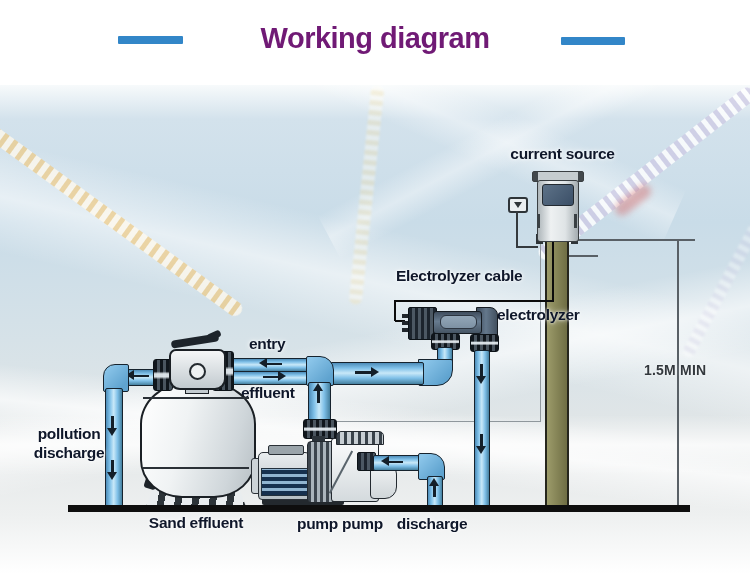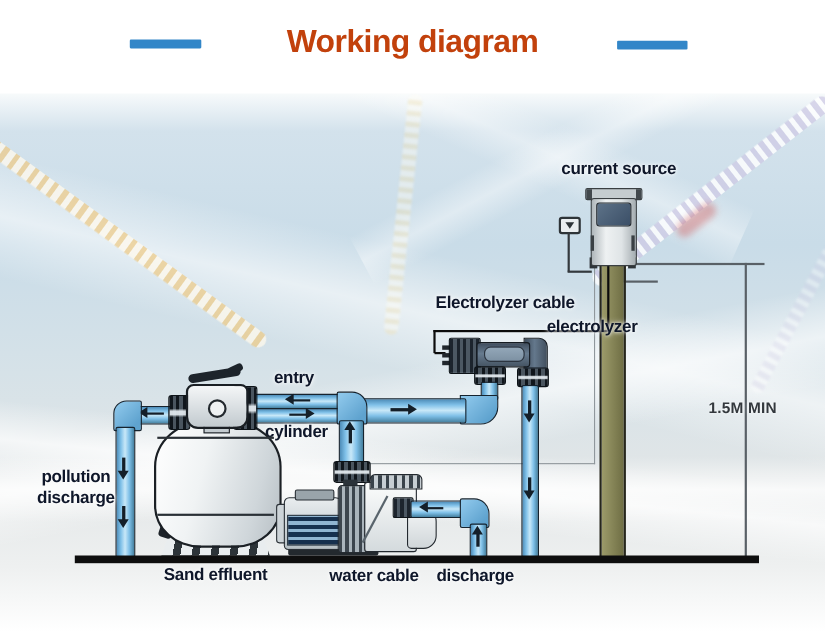--- a/index.html
+++ b/index.html
@@ -3,21 +3,21 @@
 <meta charset="utf-8">
 <style>
   html,body{margin:0;padding:0;background:#fff;}
   #stage{
     position:relative;width:750px;height:574px;overflow:hidden;
     font-family:"Liberation Sans",sans-serif;background:#ffffff;
   }
   
   .title{
     position:absolute;left:0;right:0;top:22px;text-align:center;
-    font-size:29px;font-weight:700;color:#c2410c;letter-spacing:-.5px;
+    font-size:29px;font-weight:700;color:#701a75;letter-spacing:-.5px;
   }
   .dash{position:absolute;height:8px;background:#3286c8;border-radius:1px;}
   
   .pool{
     position:absolute;left:0;top:85px;width:750px;height:489px;overflow:hidden;
     background:linear-gradient(180deg,#f7fafb 0%,#d3e2ec 7%,#c9dce8 28%,
       #d6e2e8 52%,#e2e6e7 72%,#eef0f0 88%,#ffffff 100%);
   }
   .rope{position:absolute;border-radius:9px;}
   .streak{position:absolute;}
@@ -122,21 +122,21 @@
   <div class="abs" style="left:537px;top:214px;width:3px;height:14px;background:#3a4044;"></div>
   <div class="abs" style="left:574px;top:214px;width:3px;height:14px;background:#3a4044;"></div>
 
   <div class="abs" style="left:508px;top:197px;width:16px;height:12px;border:2px solid #2e3438;border-radius:3px;background:#eaeef0;">
     <div style="position:absolute;left:3.5px;top:3px;width:0;height:0;border:4.5px solid transparent;border-top:6px solid #2e3438;border-bottom:0;"></div>
   </div>
   <div class="line" style="left:516px;top:211px;width:1.5px;height:36px;background:#34393d;"></div>
   <div class="line" style="left:516px;top:246px;width:22px;height:1.5px;background:#34393d;"></div>
 
   <div class="lbl" style="left:396px;top:266px;">Electrolyzer cable</div>
-  <div class="lbl" style="left:497px;top:288px;">electrolyzer</div>
+  <div class="lbl" style="left:497px;top:305px;">electrolyzer</div>
 
   <div class="abs" style="left:402px;top:314px;width:8px;height:4px;background:#20262c;"></div>
   <div class="abs" style="left:402px;top:321px;width:8px;height:4px;background:#20262c;"></div>
   <div class="abs" style="left:402px;top:328px;width:8px;height:4px;background:#20262c;"></div>
   <div class="ribbed-dark" style="left:408px;top:307px;width:27px;height:31px;"></div>
   <div class="abs" style="left:476px;top:307px;width:20px;height:36px;border:1.5px solid #151b21;border-radius:0 8px 2px 2px;background:linear-gradient(90deg,#3f4d5d,#64788c 45%,#42505f);"></div>
   <div class="abs" style="left:433px;top:311px;width:47px;height:21px;border:1.5px solid #151b21;border-radius:3px;background:linear-gradient(180deg,#3f4d5d,#677b8f 45%,#465564);"></div>
   <div class="abs" style="left:440px;top:315px;width:35px;height:12px;border:1px solid #2c3540;border-radius:6px;background:linear-gradient(180deg,#93a7b8,#7d91a3);"></div>
 
   <div class="union" style="left:431px;top:333px;width:27px;height:15px;"></div>
@@ -150,21 +150,21 @@
   <div class="arr-v down" style="left:480px;top:434px;height:13px;"></div>
 
   <div class="pipe-h" style="left:329px;top:362px;width:93px;height:21px;"></div>
   <div class="arr-h right" style="left:355px;top:371px;width:17px;"></div>
 
   <div class="pipe-h" style="left:224px;top:358px;width:86px;height:12px;"></div>
   <div class="pipe-h" style="left:224px;top:371px;width:86px;height:12px;"></div>
   <div class="arr-h left" style="left:266px;top:362.5px;width:16px;"></div>
   <div class="arr-h right" style="left:263px;top:375.5px;width:16px;"></div>
   <div class="lbl" style="left:249px;top:334px;">entry</div>
-  <div class="lbl" style="left:241px;top:383px;">cylinder</div>
+  <div class="lbl" style="left:241px;top:383px;">effluent</div>
 
   <div class="elbow" style="left:306px;top:356px;width:26px;height:28px;border-radius:2px 14px 2px 2px;"></div>
   <div class="pipe-v" style="left:308px;top:382px;width:21px;height:40px;"></div>
   <div class="arr-v up" style="left:317px;top:390px;height:13px;"></div>
   <div class="union" style="left:303px;top:419px;width:32px;height:18px;"></div>
   <div class="abs" style="left:312px;top:436px;width:13px;height:6px;background:#2b333a;"></div>
 
   <div class="pipe-h" style="left:120px;top:369px;width:40px;height:15px;"></div>
   <div class="arr-h left" style="left:133px;top:374.5px;width:16px;"></div>
   <div class="elbow" style="left:103px;top:364px;width:24px;height:26px;border-radius:12px 2px 2px 2px;"></div>
@@ -195,21 +195,21 @@
   <div class="abs" style="left:251px;top:458px;width:9px;height:34px;background:#cdd4d8;border:1.5px solid #2a3036;border-radius:3px;"></div>
   <div class="abs" style="left:258px;top:452px;width:54px;height:46px;border:1.5px solid #2a3036;border-radius:5px 9px 4px 4px;background:linear-gradient(180deg,#e9edef,#b6bfc4);"></div>
   <div class="abs" style="left:261px;top:468px;width:48px;height:26px;border:1px solid #22303c;background:repeating-linear-gradient(0deg,#16304e 0 4px,#90b4d0 4px 7px);"></div>
   <div class="abs" style="left:268px;top:445px;width:34px;height:8px;background:#9aa4aa;border:1.5px solid #2a3036;border-radius:2px;"></div>
   <div class="abs" style="left:307px;top:441px;width:26px;height:60px;border:1.5px solid #23292f;border-radius:4px;background:repeating-linear-gradient(90deg,#3c454d 0 3px,#aab4bb 3px 6px);"></div>
   <div class="abs" style="left:331px;top:438px;width:46px;height:62px;border:1.5px solid #23292f;border-radius:3px;background:linear-gradient(180deg,#fbfcfc,#d4dadd);"></div>
   <div class="abs" style="left:370px;top:462px;width:25px;height:35px;border:1.5px solid #23292f;border-radius:4px 12px 12px 4px;background:linear-gradient(180deg,#f3f5f6,#d0d6d9);"></div>
   <div class="abs" style="left:340px;top:448px;width:1.5px;height:48px;background:#59646c;transform:rotate(28deg);"></div>
   <div class="abs" style="left:336px;top:431px;width:46px;height:12px;border:1.5px solid #23292f;border-radius:5px 5px 0 0;background:repeating-linear-gradient(90deg,#39424a 0 3px,#c7ced3 3px 7px);"></div>
   <div class="ribbed-dark" style="left:357px;top:452px;width:17px;height:17px;"></div>
-  <div class="lbl center" style="left:286px;top:514px;width:108px;">water cable</div>
+  <div class="lbl center" style="left:286px;top:514px;width:108px;">pump pump</div>
 
   <div class="pipe-h" style="left:373px;top:455px;width:49px;height:14px;"></div>
   <div class="arr-h left" style="left:388px;top:460.5px;width:15px;"></div>
   <div class="elbow" style="left:418px;top:453px;width:25px;height:25px;border-radius:2px 14px 2px 2px;"></div>
   <div class="pipe-v" style="left:427px;top:476px;width:14px;height:29px;"></div>
   <div class="arr-v up" style="left:433px;top:485px;height:12px;"></div>
   <div class="lbl center" style="left:390px;top:514px;width:84px;">discharge</div>
 
   <div class="abs" style="left:68px;top:505px;width:622px;height:7px;background:#0e0e0e;"></div>
 

